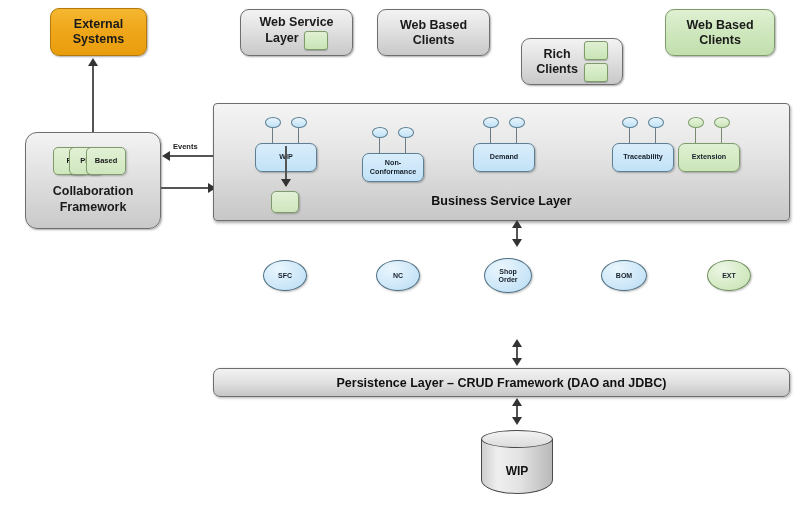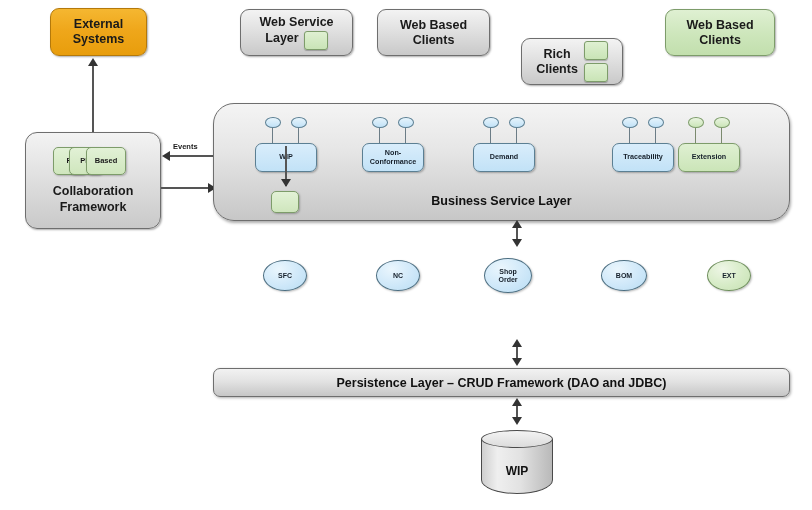--- a/index.html
+++ b/index.html
@@ -40,21 +40,21 @@
   .sqbadge{
     width:22px;height:17px;border:1px solid #7d9c6a;border-radius:3px;
     background:linear-gradient(180deg,#dff0d2 0%,#c9e4b6 100%);
     box-shadow:0 1px 1px rgba(0,0,0,.25);flex:0 0 auto;
   }
   .badgecol{display:flex;flex-direction:column;gap:3px;}
 
   
   .layer{
     position:absolute;box-sizing:border-box;
-    border:1px solid #6e6e6e;border-radius:21px;
+    border:1px solid #6e6e6e;border-radius:4px;
     background:linear-gradient(180deg,#f4f4f4 0%,#e6e6e6 40%,#c7c7c7 100%);
     box-shadow:1px 2px 3px rgba(0,0,0,.33);
   }
   .layer-title{
     position:absolute;left:0;right:0;text-align:center;
     font-size:12.5px;font-weight:bold;color:#111;
   }
   .bar{
     position:absolute;box-sizing:border-box;
     border:1px solid #6e6e6e;border-radius:7px;
@@ -235,21 +235,21 @@
     </div>
     <div class="svc-box blue" style="width:62px;height:29px;">
       <span>WIP</span>
     </div>
   </div>
 
   <div class="ln vline" style="left:285px;top:146px;height:40px;"></div>
   <div class="arrow ar-down" style="left:281px;top:179px;"></div>
   <div class="plugin" style="left:271px;top:191px;width:28px;height:22px;"></div>
 
-  <div class="svc" style="left:362px;top:117px;width:62px;height:60px;">
+  <div class="svc" style="left:362px;top:127px;width:62px;height:60px;">
     <div class="lolli" style="left:10px;">
       <div class="ball"></div>
         <div class="stick"></div>
     </div>
     <div class="lolli" style="left:36px;">
       <div class="ball"></div>
         <div class="stick"></div>
     </div>
     <div class="svc-box blue" style="width:62px;height:29px;">
       <span style="display:flex;flex-direction:column;">

